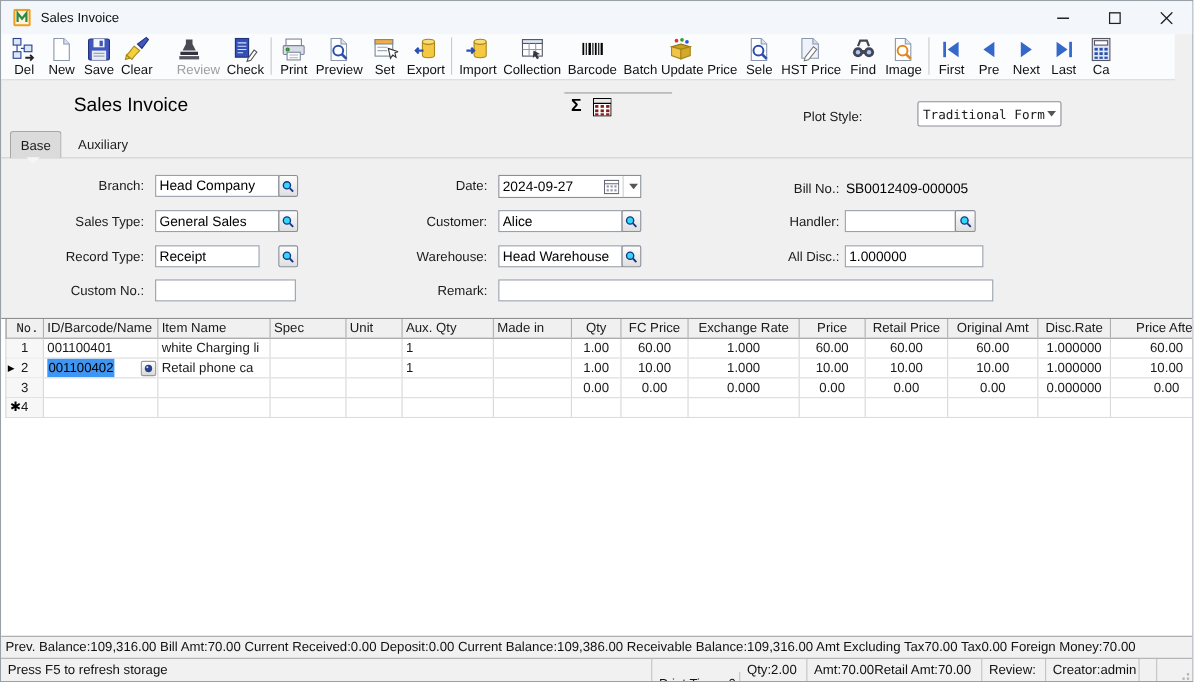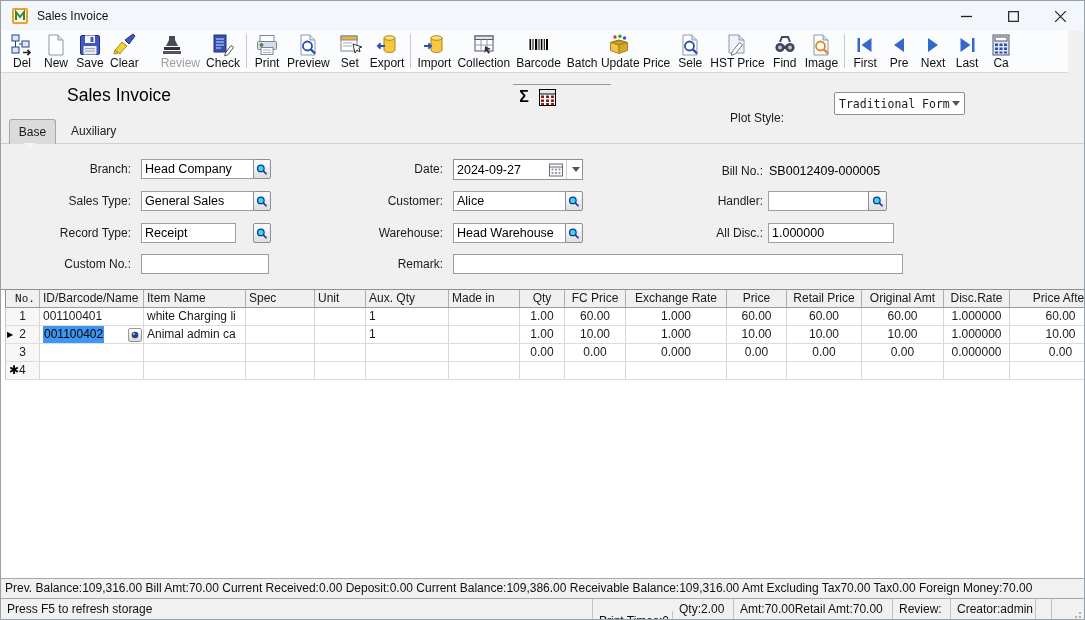--- a/index.html
+++ b/index.html
@@ -27,21 +27,21 @@
   .tbtn.disabled .tlabel{color:var(--disabled,#9a9a9a);padding-left:16px;}
   .tsep{width:1px;height:34px;background:#c9c9c9;margin:1px 3px 0 3px;flex:none;}
 
   
   .big-title{position:absolute;left:66px;top:84px;font-size:17.5px;color:#000;}
   .mini-rule{position:absolute;left:512px;top:83px;width:98px;height:1px;background:#9a9a9a;}
   .sigma-btn{position:absolute;left:514px;top:86px;width:18px;height:20px;font-size:16px;
     font-weight:bold;text-align:center;line-height:20px;color:#000;}
   .calc-btn{position:absolute;left:538px;top:88px;width:17px;height:17px;}
   .calc-btn svg{width:17px;height:17px;display:block;}
-  .plot-label{position:absolute;left:700px;top:95px;width:83px;text-align:right;margin-top:12px;}
+  .plot-label{position:absolute;left:700px;top:95px;width:83px;text-align:right;}
   .plot-select{position:absolute;left:833px;top:91px;width:131px;height:23px;background:#fff;
     border:1px solid #8a8f98;border-radius:2px;display:flex;align-items:center;padding:0 4px;}
   .plot-select .val{flex:1;font-family:"DejaVu Sans Mono",monospace;font-size:11.5px;white-space:nowrap;overflow:hidden;}
   .dd-arrow{width:0;height:0;border-left:4px solid transparent;border-right:4px solid transparent;
     border-top:5px solid #555;margin-left:2px;}
 
   
   .tab-line{position:absolute;left:0;right:0;top:142px;height:1px;background:#cfcfcf;}
   .tab-base{position:absolute;left:8px;top:118px;width:47px;height:25px;background:#dbdbdb;
     border:1px solid #a6a6a6;border-bottom:none;border-radius:3px 3px 0 0;text-align:center;line-height:24px;}
@@ -540,21 +540,21 @@
           <div class="g-cell g-no" style="width: 34px;"><span class="ind-cur">▶</span><span>2</span></div>
           <div class="g-cell editing" style="width: 104px;">
             <span class="selbg">001100402</span>
             <span class="cellbtn">
               <svg viewBox="0 0 12 12">
                 <circle cx="6" cy="6" r="4" fill="#27418c"></circle>
                 <circle cx="4.7" cy="4.7" r="1.1" fill="#cfe0ff"></circle>
               </svg>
             </span>
           </div>
-          <div class="g-cell" style="width: 102px;">Animal admin ca</div>
+          <div class="g-cell" style="width: 102px;">Retail phone ca</div>
           <div class="g-cell" style="width: 69px;"></div>
           <div class="g-cell" style="width: 51px;"></div>
           <div class="g-cell" style="width: 83px;">1</div>
           <div class="g-cell" style="width: 71px;"></div>
           <div class="g-cell a-r" style="width: 45px;">1.00</div>
           <div class="g-cell a-r" style="width: 61px;">10.00</div>
           <div class="g-cell a-r" style="width: 101px;">1.000</div>
           <div class="g-cell a-r" style="width: 60px;">10.00</div>
           <div class="g-cell a-r" style="width: 75px;">10.00</div>
           <div class="g-cell a-r" style="width: 82px;">10.00</div>

